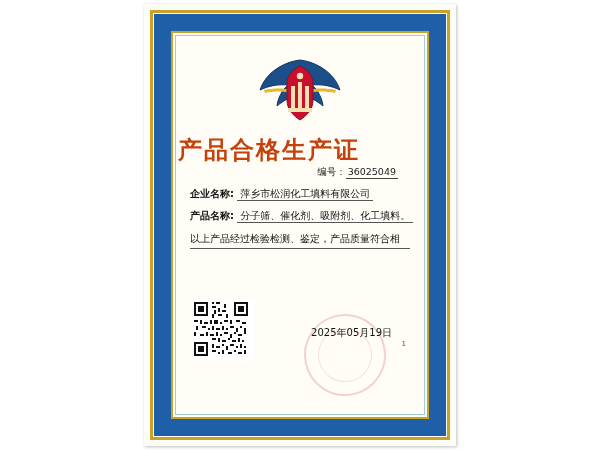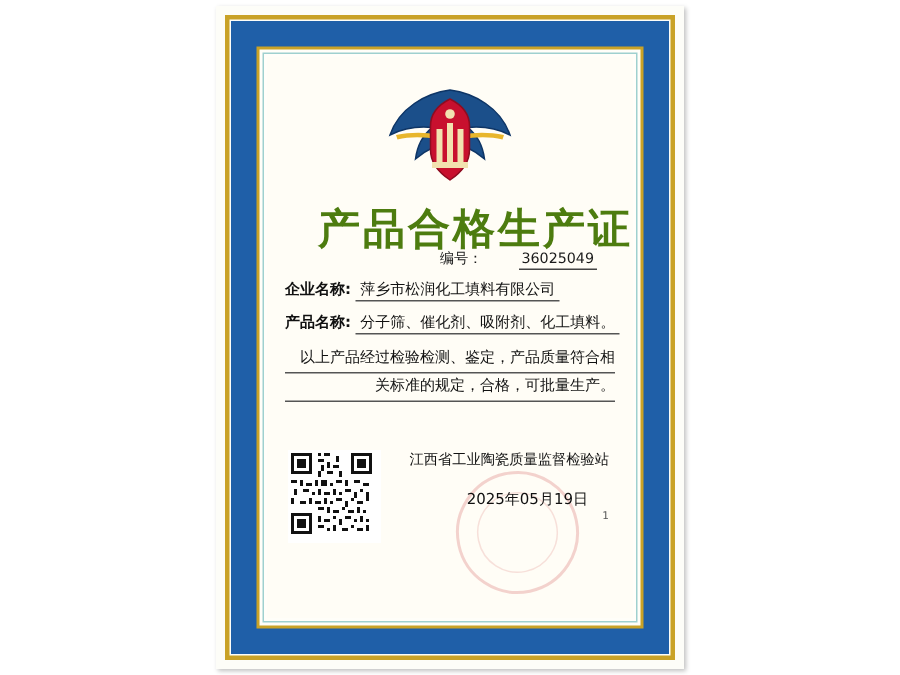--- a/index.html
+++ b/index.html
@@ -41,44 +41,44 @@
     overflow:hidden;
   }
 
   
   .emblem{position:absolute;left:50%;top:14px;transform:translateX(-50%);
     width:92px;height:74px;}
   .emblem svg{display:block;}
 
   
   .title{
-    position:absolute;left:0;right:0;top:96px;text-align:right;
-    font-size:28px;font-weight:bold;color:#4d7c0f;letter-spacing:2px;
+    position:absolute;left:0;right:0;top:96px;text-align:left;
+    font-size:24px;font-weight:bold;color:#c2410c;letter-spacing:2px;
     font-family:"DejaVu Sans","Liberation Sans",sans-serif;
   }
   .code-line{
     position:absolute;right:24px;top:128px;
     font-size:9.5px;color:#1a1a1a;
   }
-  .underline{border-bottom:1px solid #444;padding:0 2px 1px 2px;margin-left:24px;}
+  .underline{border-bottom:1px solid #444;padding:0 2px 1px 2px;}
 
   
   .row{
     position:absolute;left:12px;right:12px;
     font-size:10px;color:#111;line-height:15px;white-space:nowrap;
   }
   .row .label{font-weight:bold;}
   .row .val{border-bottom:1px solid #555;padding:0 3px 1px 3px;}
   #r1{top:148px;}
   #r2{top:170px;}
   .para{
     position:absolute;left:12px;right:12px;top:192px;
     font-size:10px;color:#111;line-height:17px;
   }
-  .para .ul{border-bottom:1px solid #555;padding-bottom:1px;text-align:right;}
+  .para .ul{border-bottom:1px solid #555;padding-bottom:1px;}
   #r3{top:232px;}
 
   
   .qr{position:absolute;left:14px;top:262px;width:58px;height:58px;
      background:#fff;padding:2px;}
   .qr svg{display:block;}
 
   
   .org{
     position:absolute;right:16px;top:262px;font-size:9.5px;color:#111;
@@ -143,21 +143,20 @@
         <span class="val">萍乡市松润化工填料有限公司</span>
       </div>
 
       <div class="row" id="r2">
         <span class="label">产品名称:</span>
         <span class="val">分子筛、催化剂、吸附剂、化工填料。</span>
       </div>
 
       <div class="para">
         <div class="ul">以上产品经过检验检测、鉴定，产品质量符合相</div>
-        <div class="ul">关标准的规定，合格，可批量生产。</div>
       </div>
 
 
       <div class="qr">
         <svg width="54" height="54" viewBox="0 0 27 27" shape-rendering="crispEdges">
           <rect width="27" height="27" fill="#fff"></rect>
           <g fill="#111">
             <rect x="0" y="0" width="7" height="7"></rect>
               <rect x="1" y="1" width="5" height="5" fill="#fff"></rect>
               <rect x="2" y="2" width="3" height="3"></rect>
@@ -230,19 +229,18 @@
             <rect x="17" y="25" width="2" height="1"></rect>
               <rect x="20" y="24" width="1" height="1"></rect>
               <rect x="22" y="25" width="2" height="1"></rect>
             <rect x="25" y="24" width="1" height="2"></rect>
           </g>
         </svg>
       </div>
 
       <div class="seal"></div>
 
-      <div class="org">江西省工业陶瓷质量监督检验站</div>
       <div class="date">2025年05月19日</div>
       <div class="pagenum">1</div>
 
     </div>
   </div>
 </div>
 
 </body></html>

